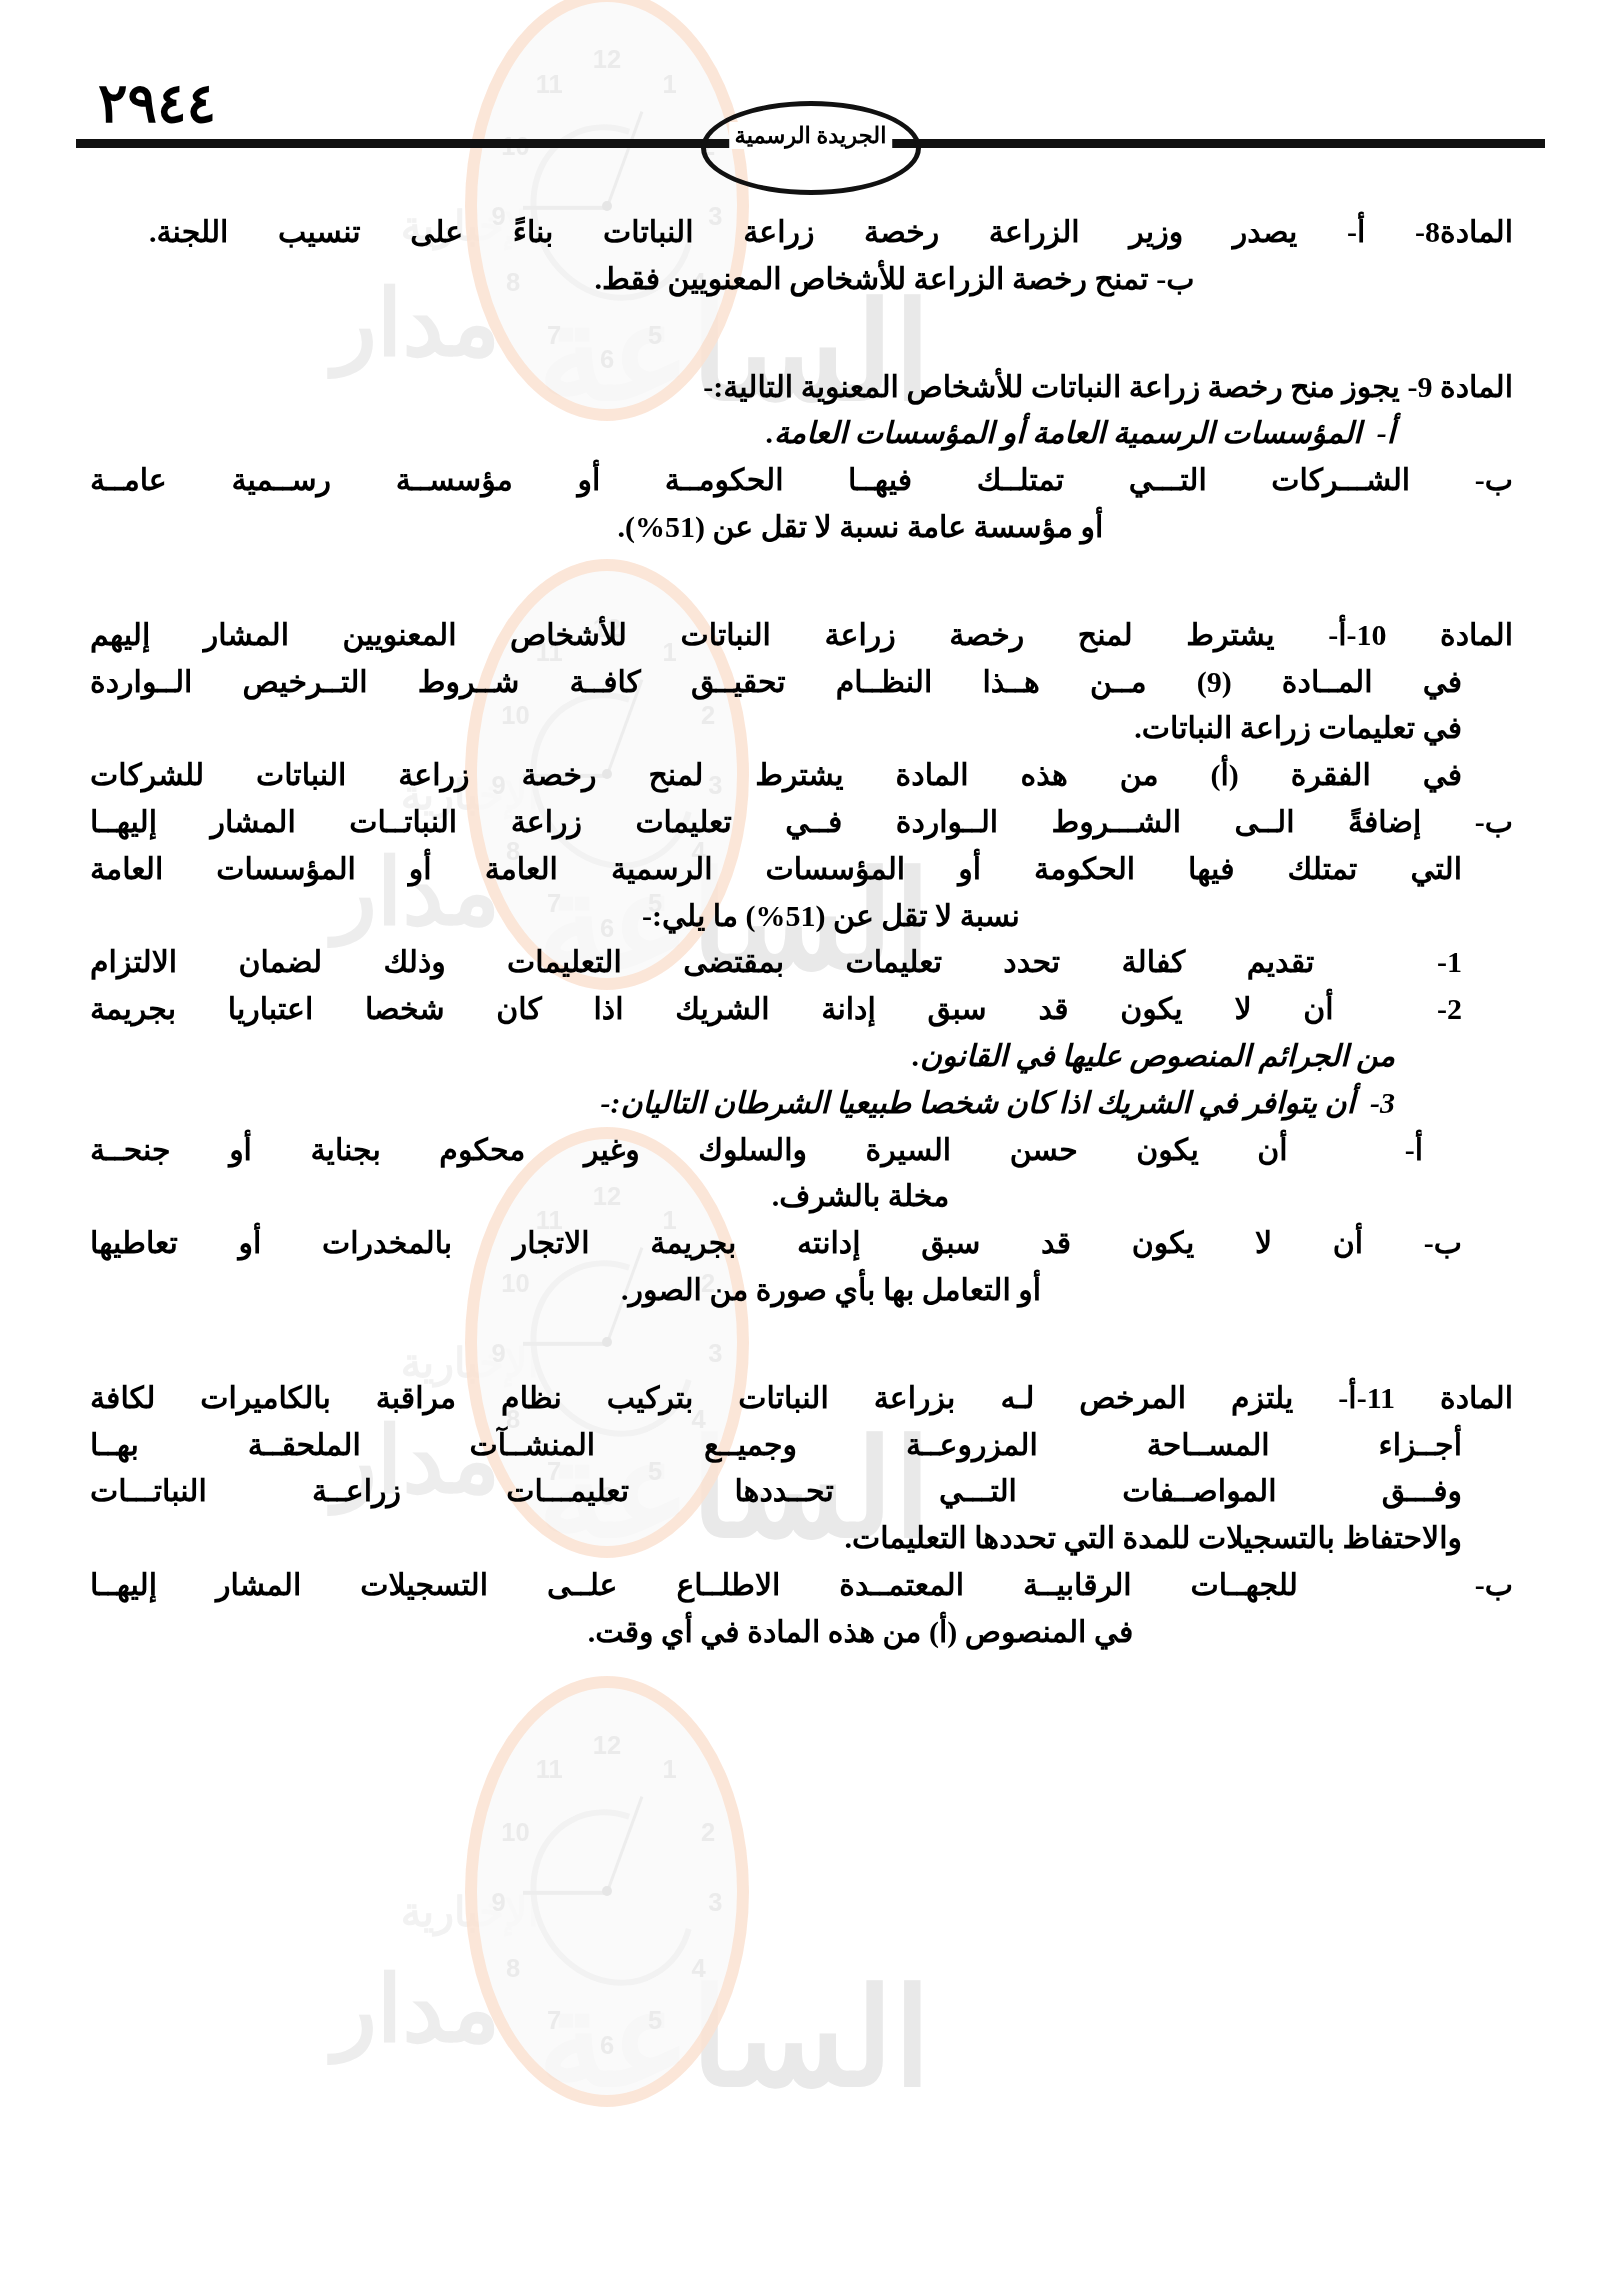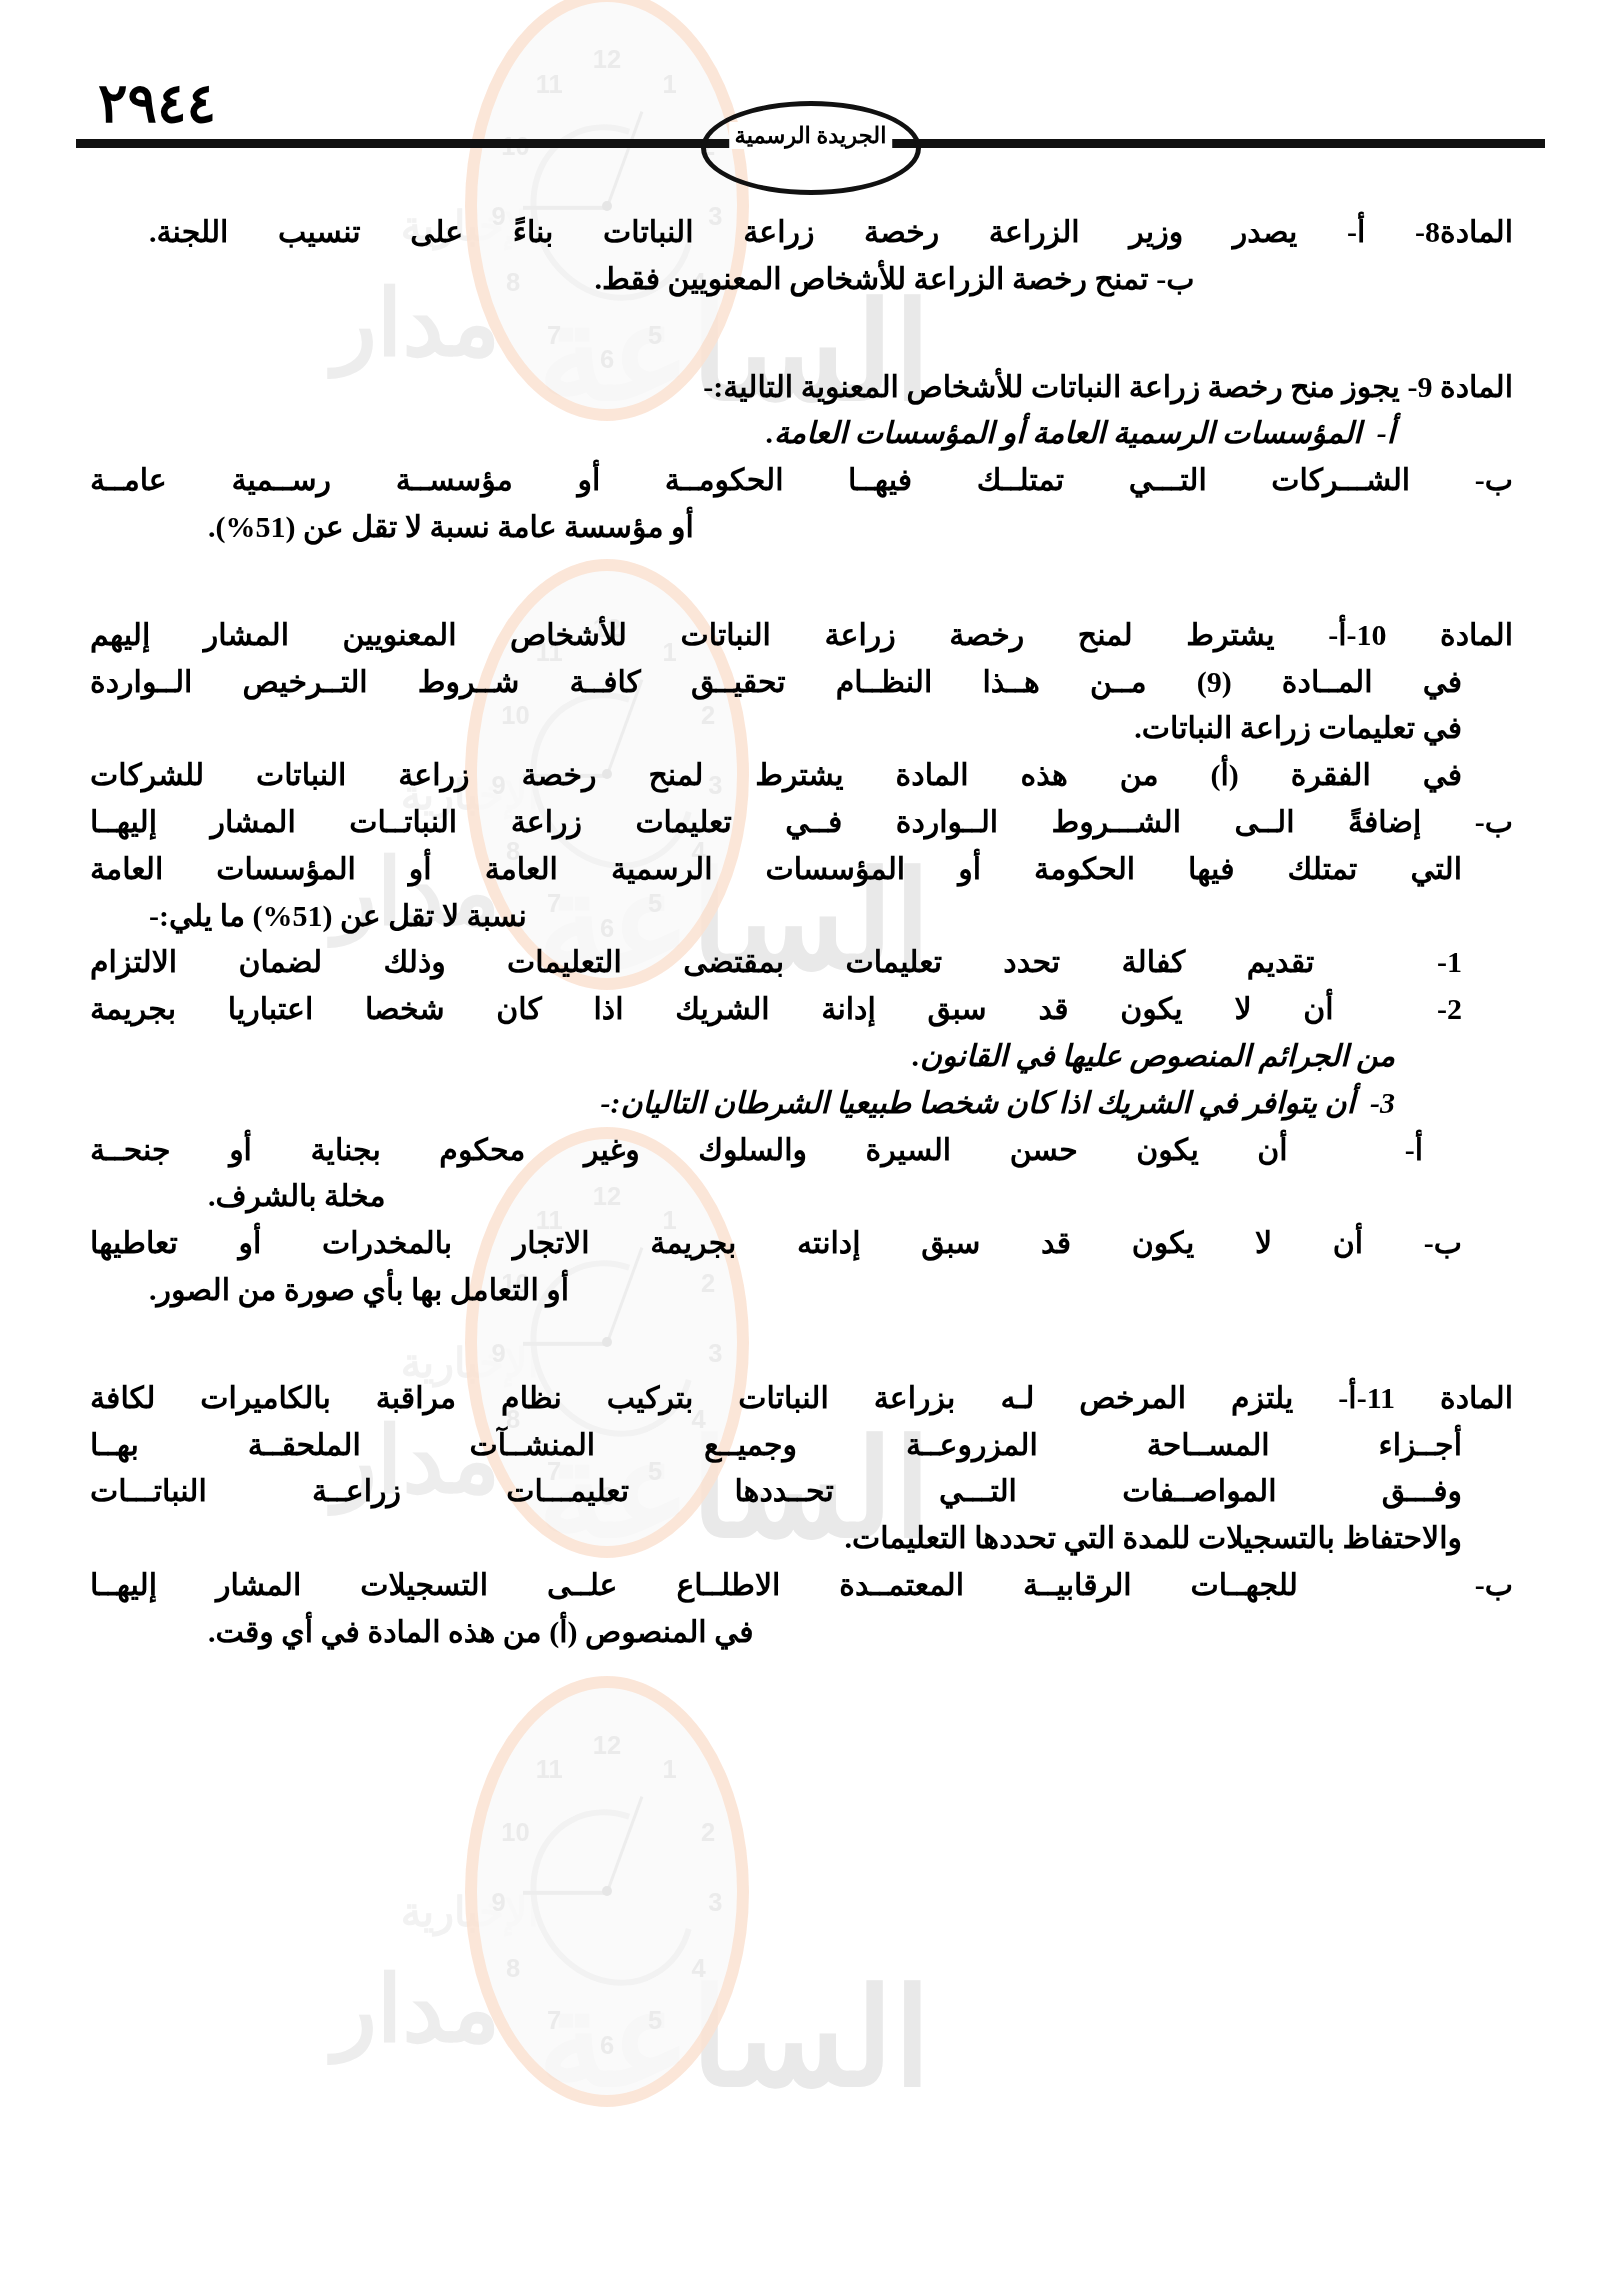--- a/index.html
+++ b/index.html
@@ -189,21 +189,21 @@
     line-height: 1.56;
     color: #000;
     white-space: nowrap;
   }
   .just {
     text-align: justify;
     text-align-last: justify;
     white-space: normal;
   }
   .r  { text-align: right; }
-  .c  { text-align: left; }
+  .c  { text-align: center; }
   .l  { text-align: center; }
 
   .ind-1 { padding-right: 51px; }
   .ind-2 { padding-right: 90px; }
   .ind-3 { padding-right: 118px; font-style: italic; }
 
   .pad-l-1 { padding-left: 59px; }
   .pad-l-2 { padding-left: 118px; }
   .pad-l-3 { padding-left: 186px; }
   .pad-l-4 { padding-left: 255px; }

